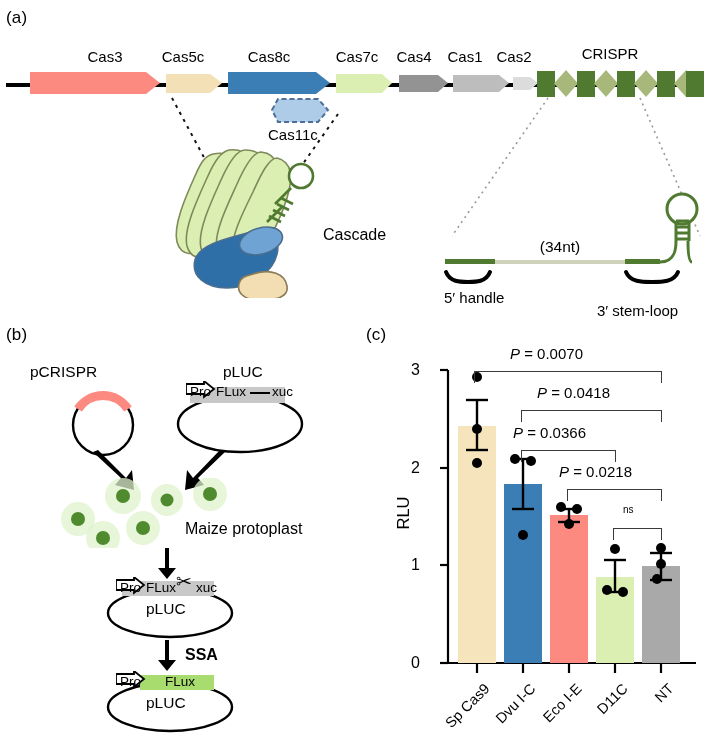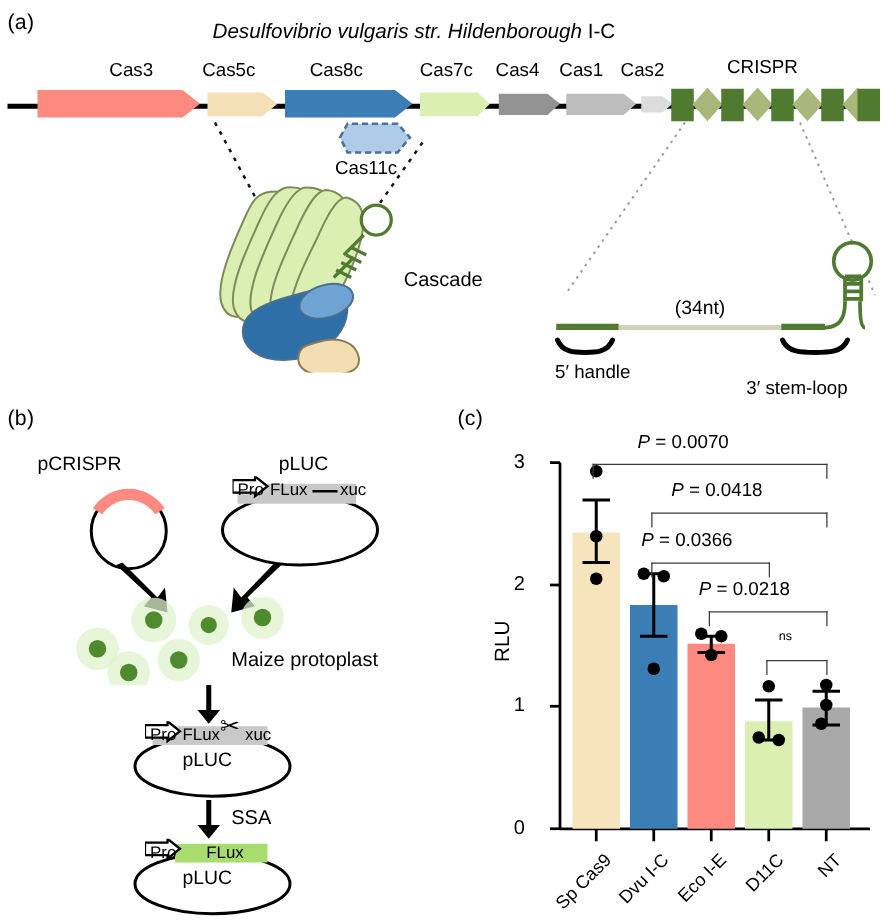--- a/index.html
+++ b/index.html
@@ -40,21 +40,21 @@
   .cas11c-label {
     font-size: 15px;
     white-space: nowrap;
   }
   .cascade-label { font-size: 16px; }
   .spacer-label { font-size: 15.5px; text-align: center; white-space: nowrap; }
   .handle-label { font-size: 15px; white-space: nowrap; }
 
   
   .plasmid-name { font-size: 15.5px; white-space: nowrap; }
-  .ssa-label { font-size: 16px; }
+  .ssa-label { font-size: 16px; font-weight: bold; }
   .protoplast-label { font-size: 16px; white-space: nowrap; }
   .seg-text {
     font-size: 13.5px;
     white-space: nowrap;
   }
 
   
   .axis-tick-label { font-size: 16px; text-align: right; white-space: nowrap; }
   .ylabel-rot {
     font-size: 16.5px;
@@ -82,23 +82,20 @@
     box-sizing: border-box;
   }
 </style>
 </head>
 <body>
 
 <div id="fig">
 
   <div class="abs panel-letter" style="left:6px; top:8px;">(a)</div>
 
-  <div class="abs sp-title" style="left:170px; top:16px;">
-    <span class="ital">Desulfovibrio vulgaris str. Hildenborough</span><span> I-C</span>
-  </div>
 
   <div class="abs gene-label" style="left:60px; top:48px; width:90px;">Cas3</div>
   <div class="abs gene-label" style="left:150px; top:48px; width:66px;">Cas5c</div>
   <div class="abs gene-label" style="left:214px; top:48px; width:110px;">Cas8c</div>
   <div class="abs gene-label" style="left:323px; top:48px; width:68px;">Cas7c</div>
   <div class="abs gene-label" style="left:386px; top:48px; width:56px;text-align:center;">Cas4</div>
   <div class="abs gene-label" style="left:437px; top:48px; width:56px;">Cas1</div>
   <div class="abs gene-label" style="left:486px; top:48px; width:56px;">Cas2</div>
   <div class="abs gene-label" style="left:555px; top:45px; width:110px;">CRISPR</div>
 
@@ -158,21 +155,21 @@
 
     <path d="M98,126 C116,120 130,126 132,138 C134,150 120,152 104,152 C88,152 82,144 84,136 C86,128 92,128 98,126 Z" fill="#F3DDB2" stroke="#8A7C58" stroke-width="1.6"></path>
 
     <g stroke="#4F7A30" stroke-width="2.6" fill="none">
       <path d="M120,56 L136,40"></path>
       <circle cx="146" cy="28" r="12" fill="#fff"></circle>
       <path d="M126,50 L138,56 M122,56 L134,62 M118,62 L130,68 M114,68 L126,74"></path>
       <path d="M112,74 L128,58"></path>
     </g>
   </svg>
-  <div class="abs cascade-label" style="left:323px; top:216px;">Cascade</div>
+  <div class="abs cascade-label" style="left:323px; top:226px;">Cascade</div>
 
   <div class="abs spacer-label" style="left:500px; top:238px; width:120px;">(34nt)</div>
 
   <svg class="abs" style="left:440px; top:185px;" width="265" height="90">
 
     <rect x="5" y="74" width="50" height="5" fill="#4F7A30"></rect>
 
     <rect x="55" y="75" width="130" height="4" fill="#CFD3BC"></rect>
 
     <rect x="185" y="74" width="35" height="5" fill="#4F7A30"></rect>

